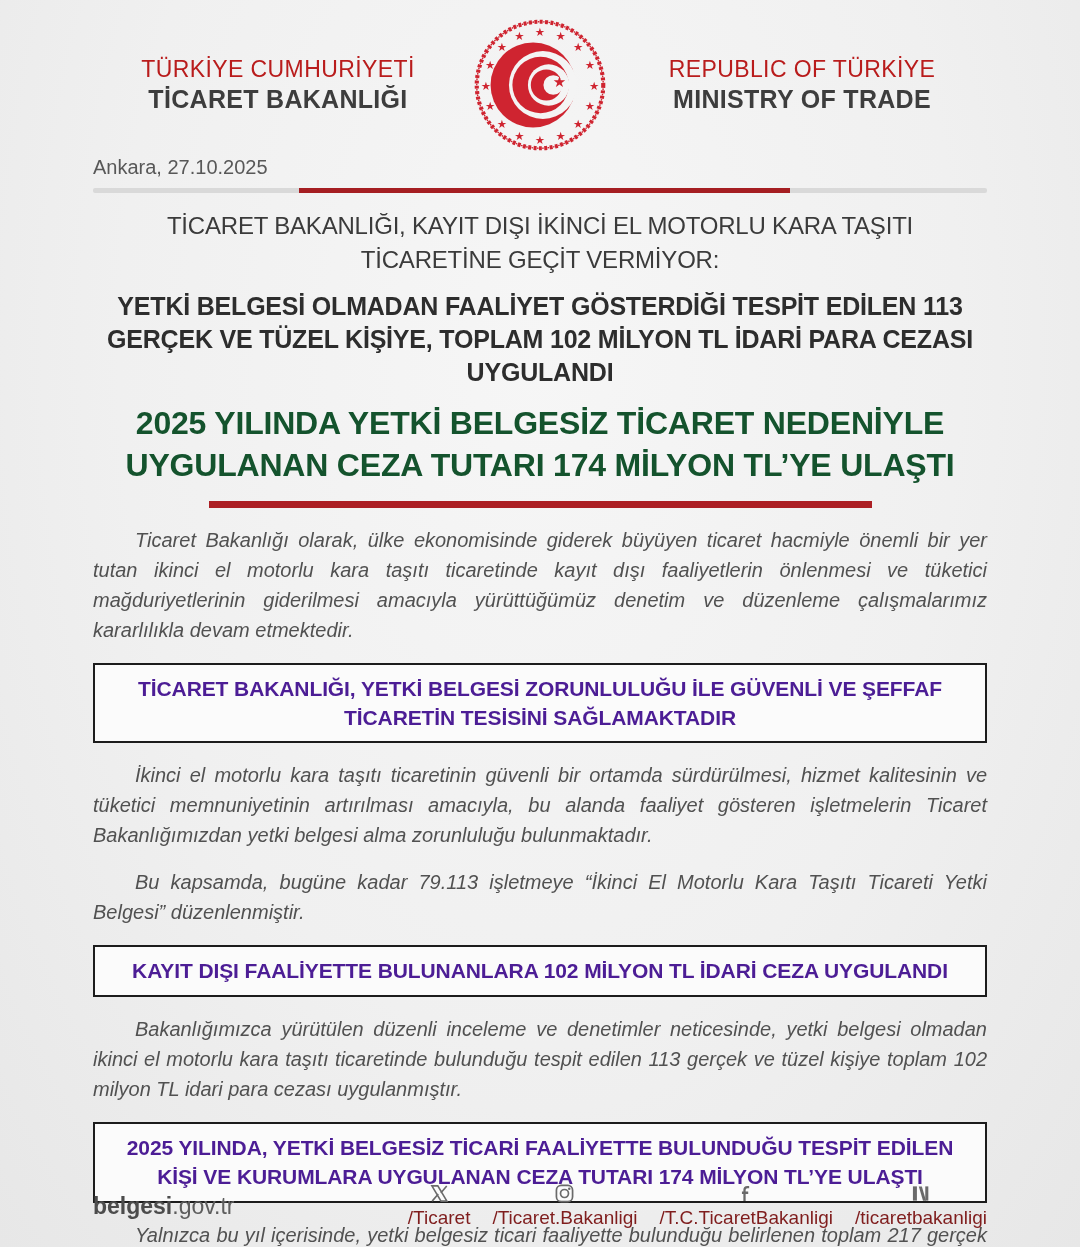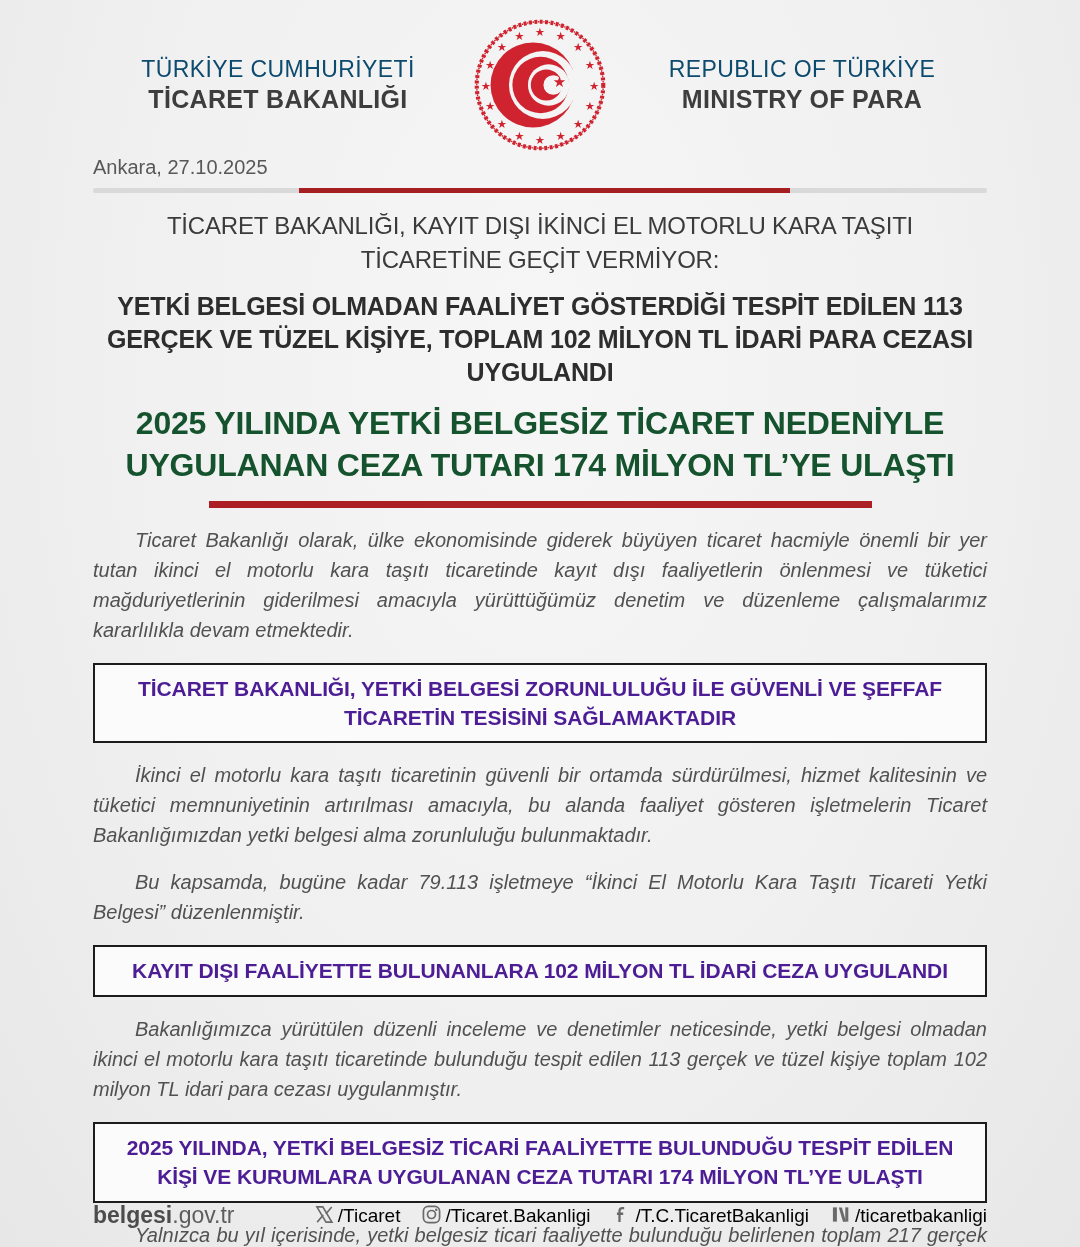--- a/index.html
+++ b/index.html
@@ -10,21 +10,21 @@
     background: radial-gradient(ellipse at 50% 28%, #f6f6f6 0%, #f0f0f0 55%, #e7e7e7 100%);
     color:#4f4f4f;
   }
   .content { width:894px; margin:0 auto; position:relative; }
 
   
   .header { display:flex; align-items:center; justify-content:center; padding-top:16px; gap:28px; }
   .hdr-text { width:330px; line-height:1.25; }
   .hdr-text.left  { text-align:center; }
   .hdr-text.right { text-align:center; }
-  .hdr-line1 { font-size:23px; color:#0c4a6e; letter-spacing:0.4px; }
+  .hdr-line1 { font-size:23px; color:#b91c1c; letter-spacing:0.4px; }
   .hdr-line2 { font-size:25px; font-weight:bold; color:#3d3d3d; letter-spacing:0.3px; }
   .logo { width:138px; height:138px; flex:0 0 auto; }
 
   .date-row { margin-top:2px; font-size:20px; color:#585858; }
 
   .divider {
     margin-top:9px; height:5px; width:100%;
     background: linear-gradient(90deg,#d9d9d9 0%,#d9d9d9 23%,#a51e22 23%,#a51e22 78%,#d9d9d9 78%,#d9d9d9 100%);
     border-radius:2px;
   }
@@ -57,21 +57,21 @@
 
   
   .footer {
     position:absolute; left:93px; right:93px; bottom:18px;
     display:flex; align-items:center; justify-content:space-between;
     color:#676767;
   }
   .site { font-size:23px; color:#5d5d5d; }
   .site b { color:#4c4c4c; }
   .socials { display:flex; align-items:center; gap:22px; }
-  .social { display:flex; align-items:flex-start; gap:4px; font-size:19px; color:#000000; }
+  .social { display:flex; align-items:center; gap:4px; font-size:19px; color:#7f1d1d;flex-direction:column; }
   .social svg { display:block; }
 </style>
 </head>
 <body>
 
 <div class="content">
 
   <div class="header">
     <div class="hdr-text left">
       <div class="hdr-line1">TÜRKİYE CUMHURİYETİ</div>
@@ -105,21 +105,21 @@
       <circle cx="62.5" cy="60" r="29.5" fill="#f4f4f4"></circle>
       <circle cx="60.5" cy="60" r="24.5" fill="#cf2430"></circle>
       <circle cx="67.5" cy="60" r="18" fill="#f4f4f4"></circle>
       <circle cx="65.5" cy="60" r="13.5" fill="#cf2430"></circle>
       <circle cx="71.5" cy="60" r="8.5" fill="#f4f4f4"></circle>
       <text x="77" y="61.5" fill="#cf2430" font-family="'DejaVu Sans', sans-serif" font-size="13" text-anchor="middle">★</text>
     </svg>
 
     <div class="hdr-text right">
       <div class="hdr-line1">REPUBLIC OF TÜRKİYE</div>
-      <div class="hdr-line2">MINISTRY OF PARA</div>
+      <div class="hdr-line2">MINISTRY OF TRADE</div>
     </div>
   </div>
 
   <div class="date-row">Ankara, 27.10.2025</div>
   <div class="divider"></div>
 
   <div class="headline-intro">TİCARET BAKANLIĞI, KAYIT DIŞI İKİNCİ EL MOTORLU KARA TAŞITI TİCARETİNE GEÇİT VERMİYOR:</div>
   <div class="headline-main">YETKİ BELGESİ OLMADAN FAALİYET GÖSTERDİĞİ TESPİT EDİLEN 113 GERÇEK VE TÜZEL KİŞİYE, TOPLAM 102 MİLYON TL İDARİ PARA CEZASI UYGULANDI</div>
   <div class="headline-sub">2025 YILINDA YETKİ BELGESİZ TİCARET NEDENİYLE UYGULANAN CEZA TUTARI 174 MİLYON TL’YE ULAŞTI</div>
   <div class="red-bar"></div>

